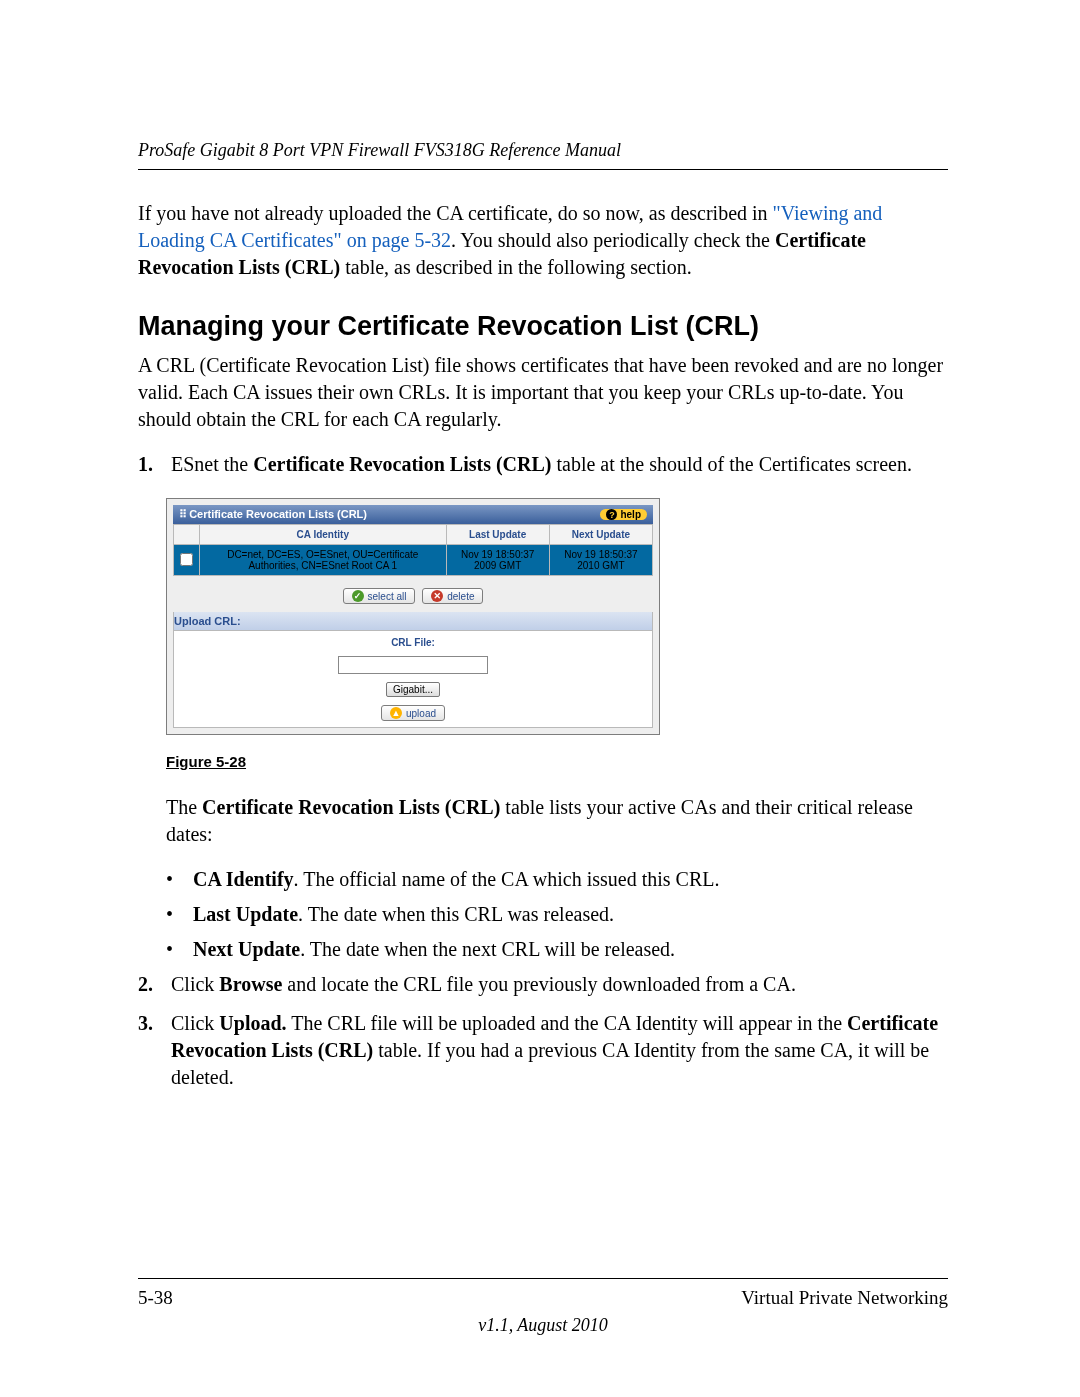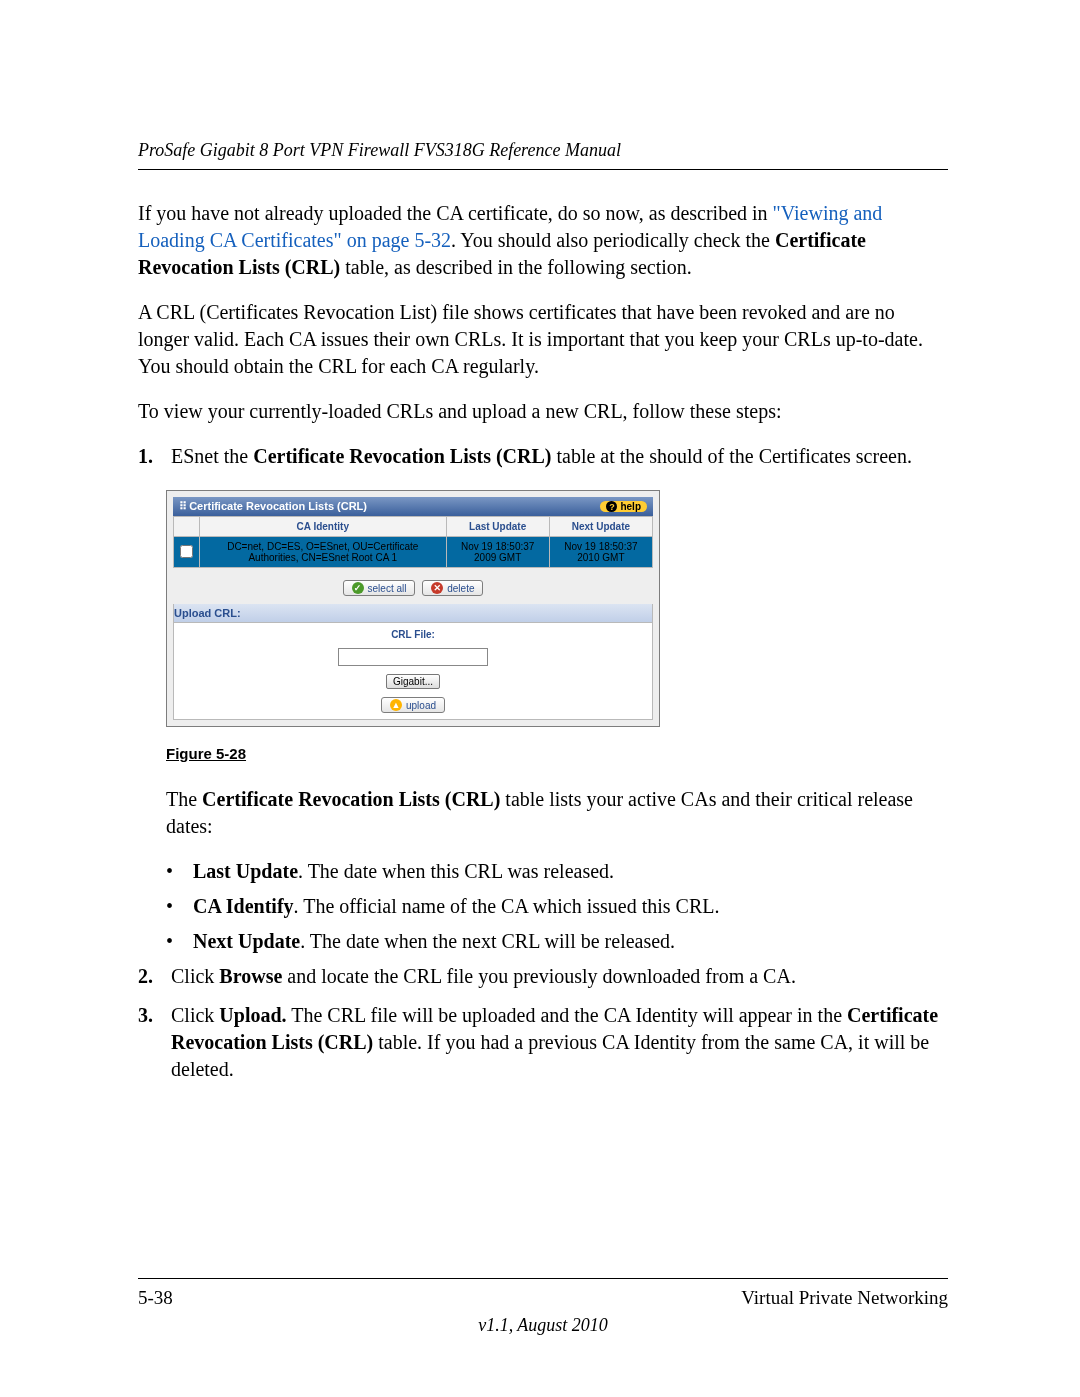--- a/index.html
+++ b/index.html
@@ -175,23 +175,23 @@
 <body>
 
 <div class="page">
   <div class="running-header">ProSafe Gigabit 8 Port VPN Firewall FVS318G Reference Manual</div>
   <hr class="hr">
 
   <p class="body-para">
     <span>If you have not already uploaded the CA certificate, do so now, as described in </span><span class="link">"Viewing and Loading CA Certificates" on page 5-32</span><span>. You should also periodically check the </span><b>Certificate Revocation Lists (CRL)</b><span> table, as described in the following section.</span>
   </p>
 
-
-  <p class="body-para">A CRL (Certificates Revocation List) file shows certificates that have been revoked and are no longer valid. Each CA issues their own CRLs. It is important that you keep your CRLs up-to-date. You should obtain the CRL for each CA regularly.</p>
-  <p class="body-para">To view your currently-loaded CRLs and upload a new CRL, follow these steps:</p>
+  <div class="h2">Managing your Certificate Revocation List (CRL)</div>
+
+  <p class="body-para">A CRL (Certificate Revocation List) file shows certificates that have been revoked and are no longer valid. Each CA issues their own CRLs. It is important that you keep your CRLs up-to-date. You should obtain the CRL for each CA regularly.</p>
 
   <div class="numlist">
     <span class="num">1.</span>
     <span class="txt">
       <span>ESnet the </span><b>Certificate Revocation Lists (CRL)</b><span> table at the should of the Certificates screen.</span>
     </span>
   </div>
 
   <div class="figure-wrap">
     <div class="ui-shot">
@@ -244,24 +244,24 @@
     </div>
   </div>
 
   <div class="caption">Figure 5-28</div>
 
   <div class="indent-block">
     <p class="body-para">
       <span>The </span><b>Certificate Revocation Lists (CRL)</b><span> table lists your active CAs and their critical release dates:</span>
     </p>
     <p class="bullet">
+      <b>CA Identify</b><span>. The official name of the CA which issued this CRL.</span>
+    </p>
+    <p class="bullet">
       <b>Last Update</b><span>. The date when this CRL was released.</span>
-    </p>
-    <p class="bullet">
-      <b>CA Identify</b><span>. The official name of the CA which issued this CRL.</span>
     </p>
     <p class="bullet">
       <b>Next Update</b><span>. The date when the next CRL will be released.</span>
     </p>
   </div>
 
   <div class="numlist">
     <span class="num">2.</span>
     <span class="txt">
       <span>Click </span><b>Browse</b><span> and locate the CRL file you previously downloaded from a CA.</span>

